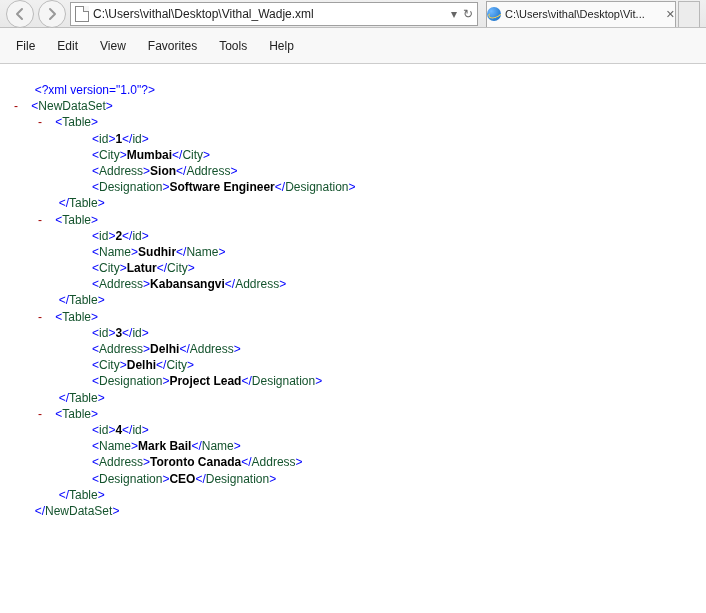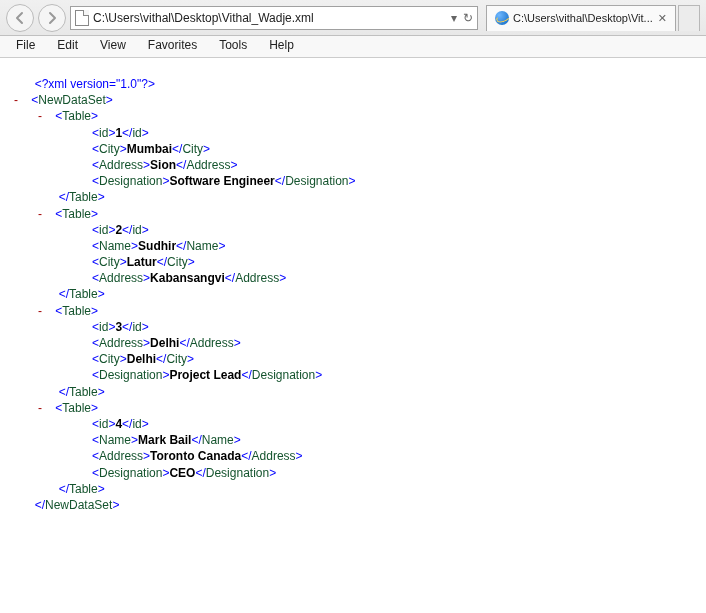--- a/index.html
+++ b/index.html
@@ -5,21 +5,21 @@
     * { margin: 0; padding: 0; box-sizing: border-box; }
     body {
       font-family: "Segoe UI", Tahoma, sans-serif;
       font-size: 12px;
       background: #fff;
       width: 706px;
       height: 613px;
       overflow: hidden;
     }
     .title-bar {
-      height: 36px;
+      height: 28px;
       background: linear-gradient(to bottom, #f0f0f0, #e8e8e8);
       border-bottom: 1px solid #c0c0c0;
       display: flex;
       align-items: center;
       padding: 0 6px;
       gap: 4px;
     }
     .nav-btn {
       width: 28px;
       height: 28px;
@@ -79,21 +79,21 @@
       align-items: stretch;
       height: 26px;
       margin-left: 4px;
     }
     .tab {
       width: 190px;
       border: 1px solid #a8a8a8;
       background: #fafafa;
       display: flex;
       align-items: center;
-      padding: 0 8px;
+      padding: 0 0;
       gap: 4px;
       font-size: 11px;
       color: #222;
       border-bottom: none;
     }
     .ie-icon {
       width: 14px;
       height: 14px;
       border-radius: 50%;
       background: radial-gradient(circle at 30% 30%, #6fb8ff, #0b65c0);
@@ -123,25 +123,25 @@
       cursor: pointer;
     }
     .newtab {
       width: 22px;
       border: 1px solid #b8b8b8;
       background: #ececec;
       border-bottom: none;
       margin-left: 2px;
     }
     .menu-bar {
-      height: 22px;
+      height: 36px;
       background: #f8f8f8;
       border-bottom: 1px solid #ccc;
       display: flex;
-      align-items: flex-start;
+      align-items: center;
       padding: 0 6px;
       gap: 2px;
       font-size: 12px;
       color: #222;
     }
     .menu-item {
       padding: 2px 10px;
       cursor: pointer;
     }
     .content {

